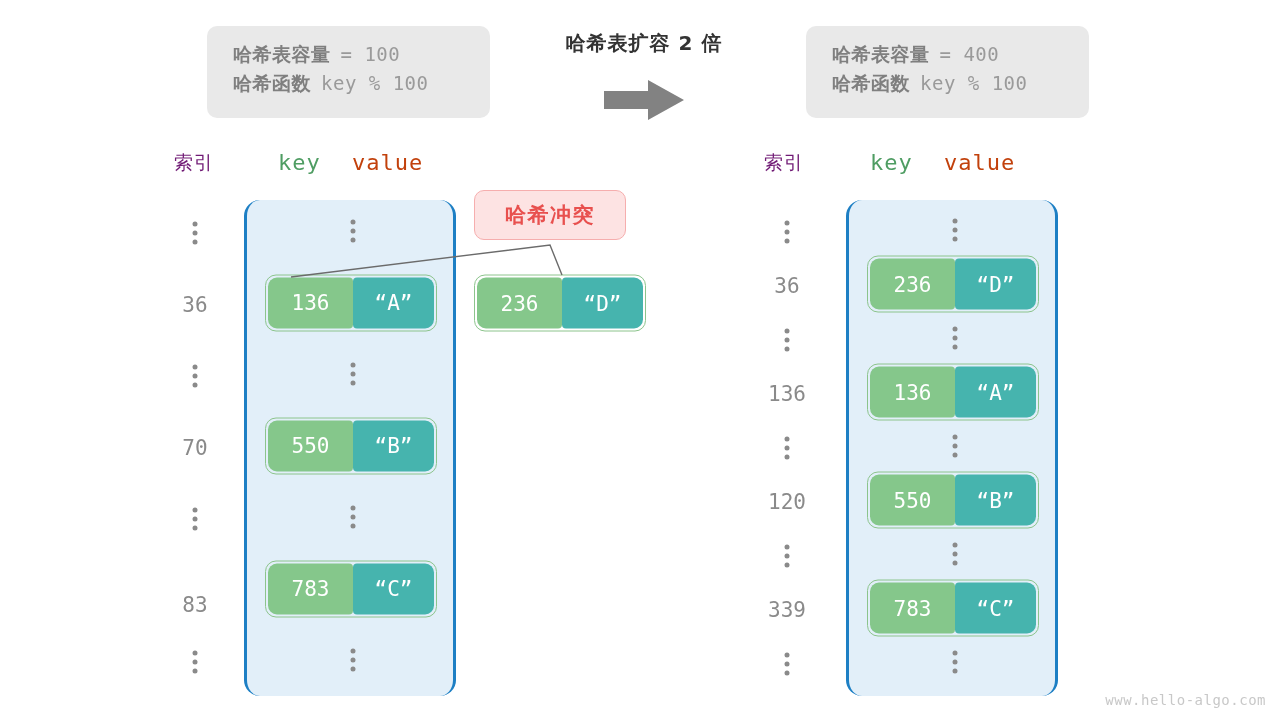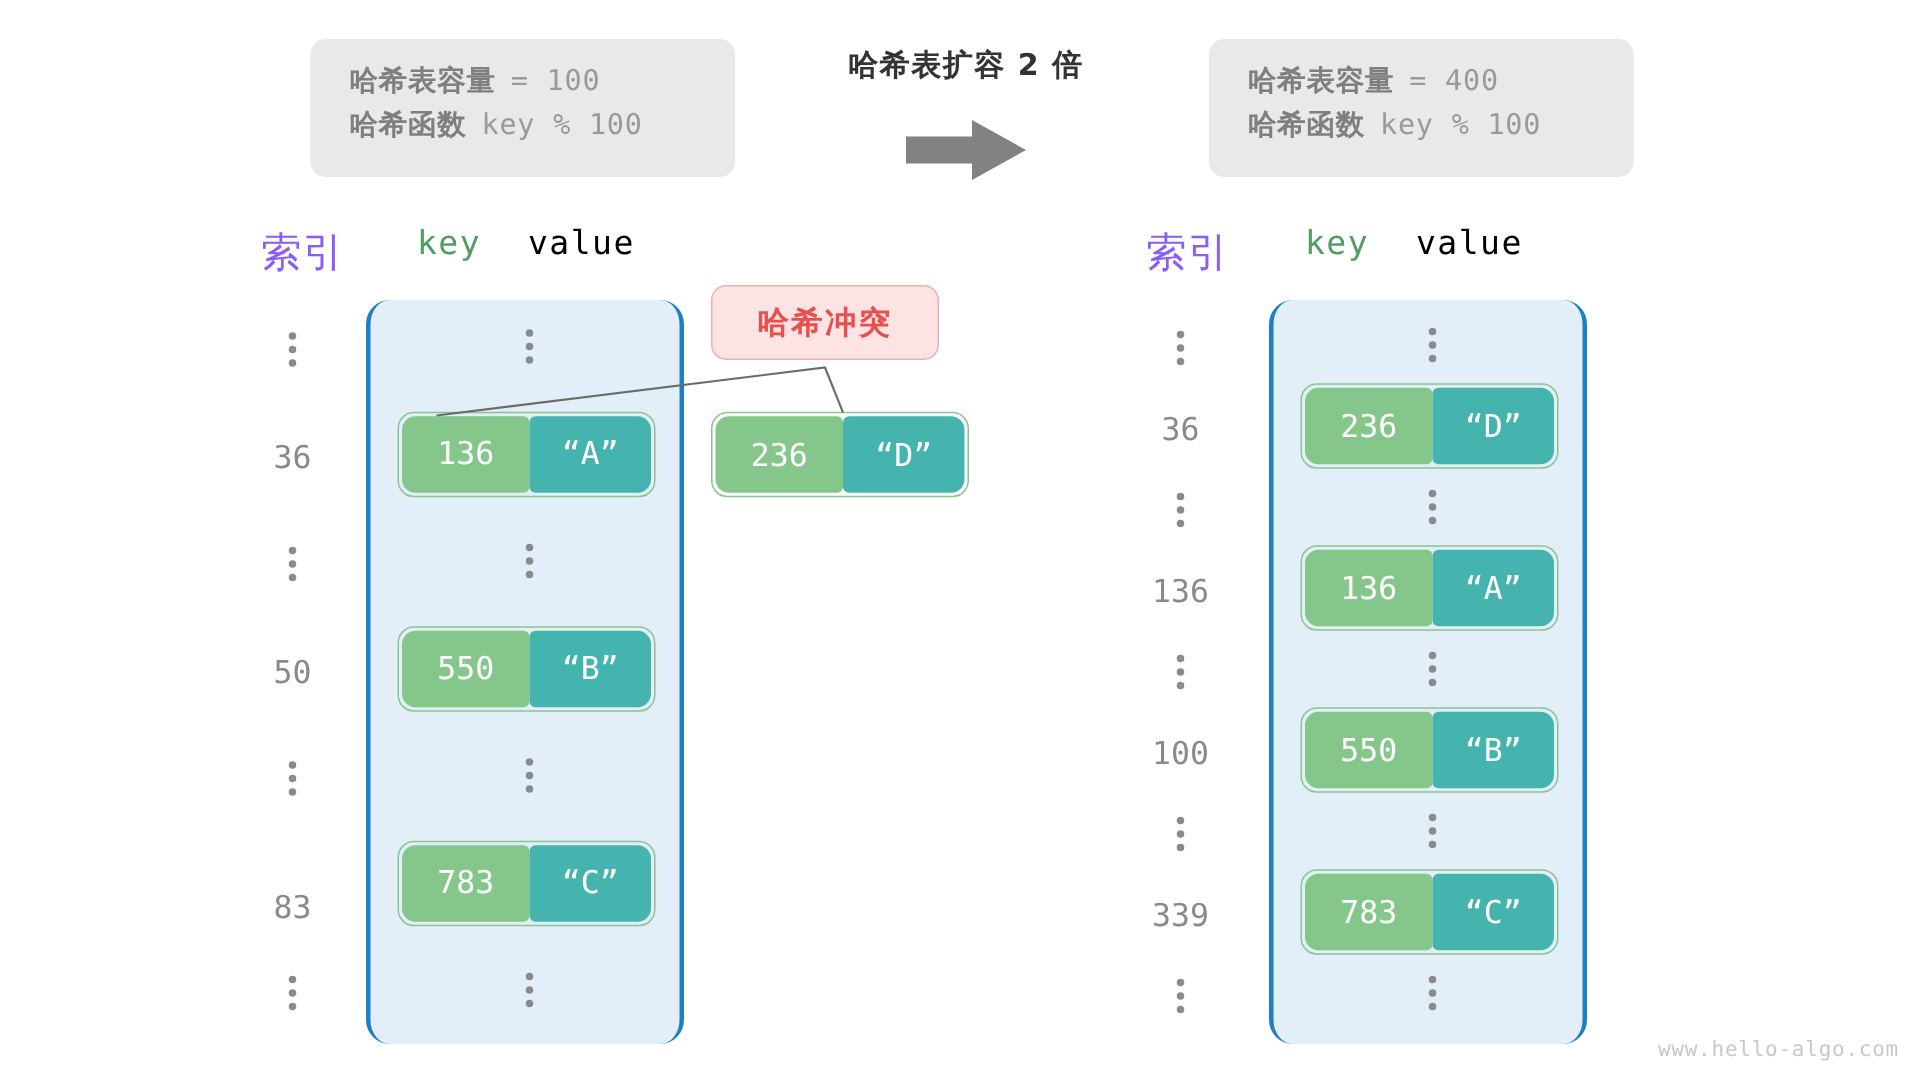--- a/index.html
+++ b/index.html
@@ -75,36 +75,36 @@
   .col-headers {
     position: absolute;
     top: 0;
     left: 0;
     height: 34px;
     width: 100%;
   }
   .hdr-index {
     position: absolute;
     font-family: "DejaVu Sans", sans-serif;
-    font-size: 27px;
-    color: #8b5cf6;
+    font-size: 19px;
+    color: #701a75;
     letter-spacing: 1px;
   }
   .hdr-key {
     position: absolute;
     font-family: "DejaVu Sans Mono", monospace;
     font-size: 22px;
     color: #4f9d63;
     letter-spacing: 1px;
   }
   .hdr-value {
     position: absolute;
     font-family: "DejaVu Sans Mono", monospace;
     font-size: 22px;
-    color: #000000;
+    color: #c2410c;
     letter-spacing: 1px;
   }
 
   
   .idx-col {
     position: absolute;
     width: 70px;
     top: 54px;
   }
   .idx-cell {
@@ -256,21 +256,21 @@
         <i></i>
         <i></i>
       </div>
       <div class="idx-cell" style="top: 102.5px;">36</div>
       <div class="idx-cell" style="top: 174px; transform: translateY(-50%);"></div>
       <div class="vdots" style="left: 35px; top: 174px;">
         <i></i>
         <i></i>
         <i></i>
       </div>
-      <div class="idx-cell" style="top: 245.5px;">50</div>
+      <div class="idx-cell" style="top: 245.5px;">70</div>
       <div class="idx-cell" style="top: 317px; transform: translateY(-50%);"></div>
       <div class="vdots" style="left: 35px; top: 317px;">
         <i></i>
         <i></i>
         <i></i>
       </div>
       <div class="idx-cell" style="top: 403px;">83</div>
       <div class="idx-cell" style="top: 460px; transform: translateY(-50%);"></div>
       <div class="vdots" style="left: 35px; top: 460px;">
         <i></i>
@@ -345,21 +345,21 @@
         <i></i>
         <i></i>
       </div>
       <div class="idx-cell" style="top: 192px;">136</div>
       <div class="idx-cell" style="top: 246px; transform: translateY(-50%);"></div>
       <div class="vdots" style="left: 35px; top: 246px;">
         <i></i>
         <i></i>
         <i></i>
       </div>
-      <div class="idx-cell" style="top: 300px;">100</div>
+      <div class="idx-cell" style="top: 300px;">120</div>
       <div class="idx-cell" style="top: 354px; transform: translateY(-50%);"></div>
       <div class="vdots" style="left: 35px; top: 354px;">
         <i></i>
         <i></i>
         <i></i>
       </div>
       <div class="idx-cell" style="top: 408px;">339</div>
       <div class="idx-cell" style="top: 462px; transform: translateY(-50%);"></div>
       <div class="vdots" style="left: 35px; top: 462px;">
         <i></i>

